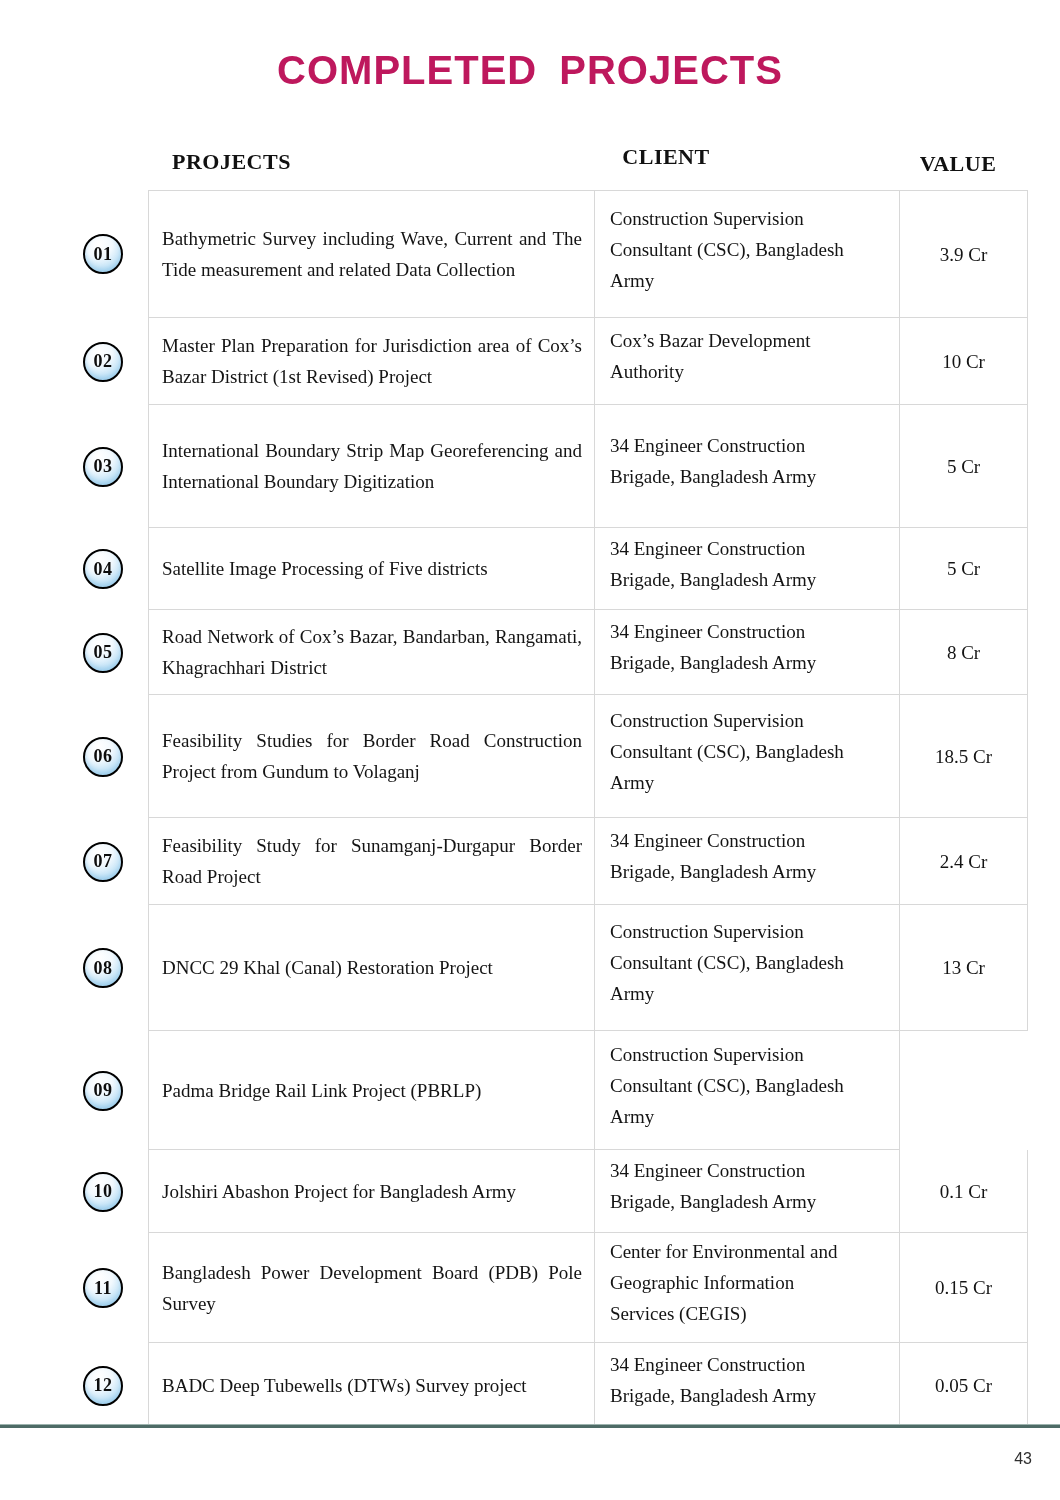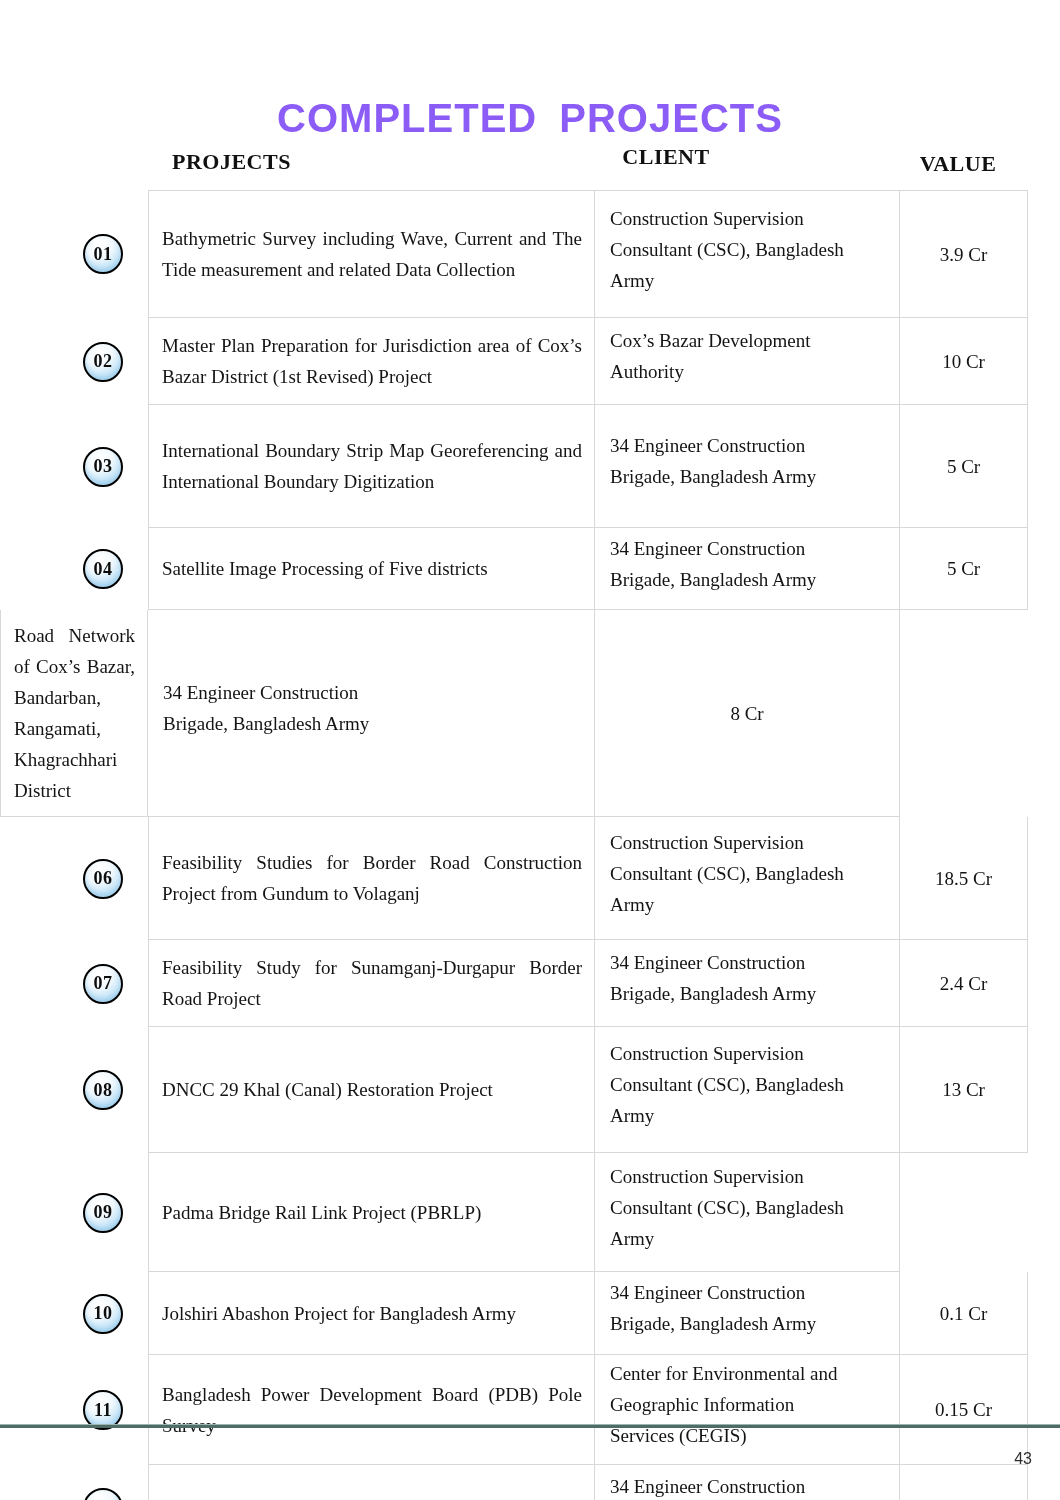--- a/index.html
+++ b/index.html
@@ -12,22 +12,21 @@
   *{box-sizing:border-box;margin:0;padding:0;}
   html,body{background:#ffffff;}
   body{width:1060px;margin:0 auto;font-family:"Liberation Serif","DejaVu Serif",serif;color:var(--text);}
   .page{position:relative;width:1060px;height:1500px;background:#ffffff;overflow:hidden;}
 
   .title{
     position:absolute;top:48px;left:0;width:100%;
     text-align:center;
     font-family:"Liberation Sans","DejaVu Sans",sans-serif;
     font-weight:700;font-size:40px;letter-spacing:1px;word-spacing:10px;
-    color:#8b5cf6;
-    margin-top:48px;
+    color:#be185d;
   }
 
   .col-header{
     position:absolute;
     font-weight:700;font-size:22px;color:#111;
     letter-spacing:0.5px;white-space:nowrap;
   }
   .col-header.project{left:172px;top:149px;}
   .col-header.client{left:666px;top:144px;transform:translateX(-50%);}
   .col-header.value{left:958px;top:151px;transform:translateX(-50%);}
@@ -167,20 +166,25 @@
         </div>
     <div class="cell cell-client">
           <span class="txt">34 Engineer Construction Brigade, Bangladesh Army</span>
         </div>
     <div class="cell cell-value">
           <span class="txt">5 Cr</span>
         </div>
   </div>
 
   <div class="t-row">
+    <div class="cell-badge">
+      <span class="badge">
+        <span class="badge-num">05</span>
+      </span>
+    </div>
     <div class="cell cell-project">
           <span class="txt">Road Network of Cox’s Bazar, Bandarban, Rangamati, Khagrachhari District</span>
         </div>
     <div class="cell cell-client">
           <span class="txt">34 Engineer Construction Brigade, Bangladesh Army</span>
         </div>
     <div class="cell cell-value">
           <span class="txt">8 Cr</span>
         </div>
   </div>

